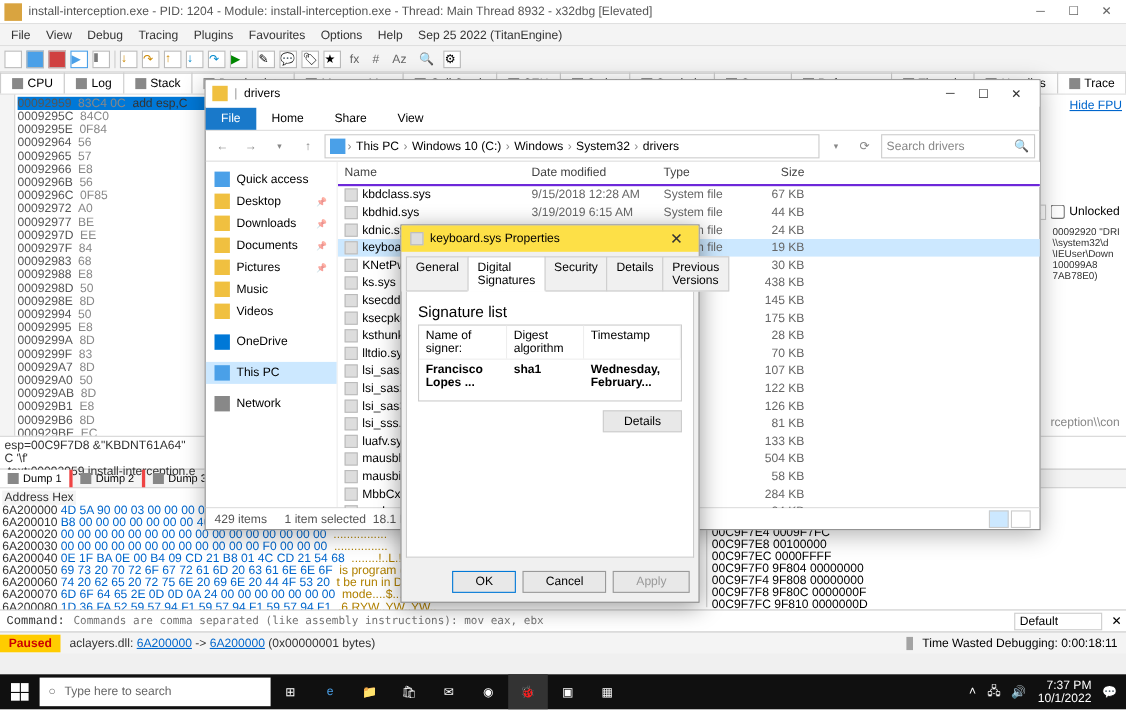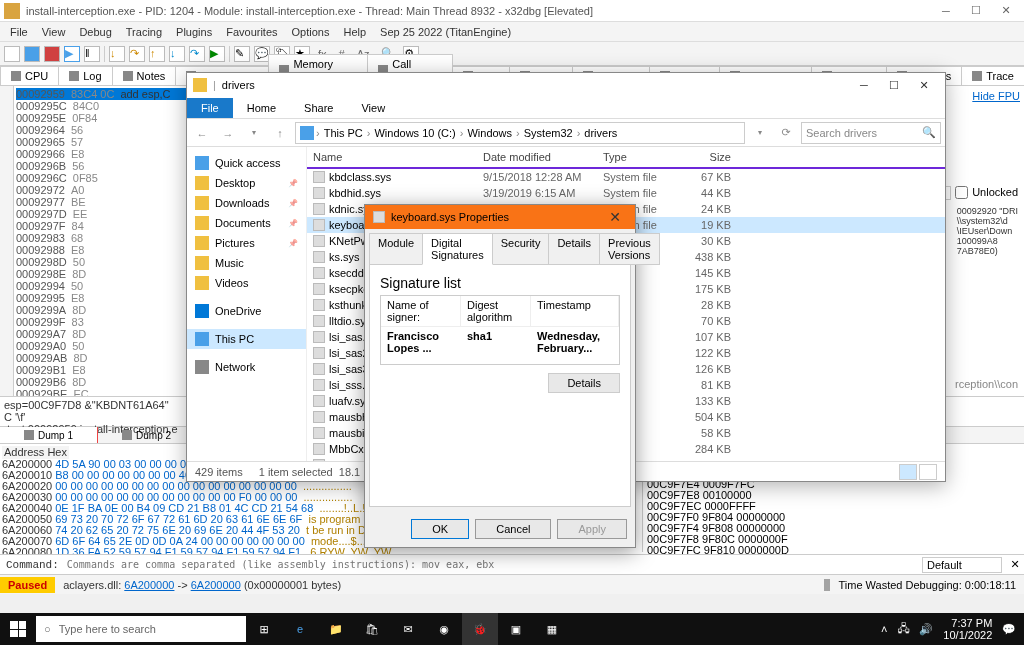--- a/index.html
+++ b/index.html
@@ -20,21 +20,21 @@
 .gutter{width:14px;background:#f4f4f4;border-right:1px solid #ccc;}
 .asm{flex:0 0 400px;font-family:Consolas,monospace;font-size:10px;background:#fff;overflow:hidden;line-height:12px;padding:2px;border-right:1px solid #ccc;}
 .asm .ln{display:flex;gap:6px;}
 .asm .addr{color:#555;}
 .asm .hex{color:#888;}
 .asm .dis{color:#333;}
 .asm .hl{background:#0078d7;color:#fff;}
 .rightpane{flex:1;background:#fff;font-family:Consolas,monospace;font-size:10px;padding:4px;position:relative;}
 .infopane{height:30px;background:#fff;border-top:1px solid #ccc;font-family:Consolas,monospace;font-size:10px;padding:2px 4px;color:#333;}
 .dumptabs{height:18px;background:#f4f4f4;display:flex;border-top:1px solid #ccc;border-bottom:1px solid #ccc;}
-.dumptab{padding:2px 24px;border-right:1px solid #ef4444;font-size:10px;display:flex;align-items:center;gap:4px;}
+.dumptab{padding:2px 7px;border-right:3px solid #ef4444;font-size:10px;display:flex;align-items:center;gap:4px;}
 .hexdump{height:110px;background:#fff;font-family:Consolas,monospace;font-size:10px;padding:2px;line-height:11px;overflow:hidden;display:flex;}
 .hexleft{flex:1;}
 .hexright{width:380px;border-left:1px solid #ccc;padding-left:4px;}
 .hexhdr{color:#333;background:#f4f4f4;display:inline-block;padding:1px 2px;}
 .hexln{white-space:pre;}
 .hexaddr{color:#333;}
 .hexbytes{color:#0066cc;}
 .hexascii{color:#b08000;}
 .cmdbar{height:20px;display:flex;align-items:center;border-top:1px solid #ccc;background:#fff;}
 .cmdbar .lbl{padding:0 6px;color:#333;font-family:Liberation Mono, monospace;}
@@ -92,21 +92,21 @@
 .explorer .erow .rd{width:120px;padding:0 6px;color:#666;}
 .explorer .erow .rt{width:80px;padding:0 6px;color:#666;}
 .explorer .erow .rs{width:60px;padding:0 6px;text-align:right;color:#666;}
 .ficon{width:12px;height:12px;background:#ddd;border:1px solid #bbb;}
 .explorer .estatus{height:20px;border-top:1px solid #ddd;display:flex;align-items:center;padding:0 8px;font-size:11px;color:#555;gap:16px;}
 .explorer .estatus .eview{margin-left:auto;display:flex;gap:2px;}
 .explorer .estatus .eview div{width:18px;height:16px;border:1px solid #ccc;}
 
 
 .propdlg{position:absolute;left:364px;top:204px;width:272px;height:344px;background:#f0f0f0;border:1px solid #888;box-shadow:0 4px 20px rgba(0,0,0,.4);display:flex;flex-direction:column;}
-.propdlg .phdr{height:24px;display:flex;align-items:center;padding:0 8px;background:#f97316;}
+.propdlg .phdr{height:24px;display:flex;align-items:center;padding:0 8px;background:#fde047;}
 .propdlg .phdr .ptitle{flex:1;font-size:11px;display:flex;align-items:center;gap:6px;}
 .propdlg .phdr .pclose{width:24px;text-align:center;font-size:14px;color:#333;}
 .propdlg .ptabs{display:flex;padding:4px 4px 0;background:#f0f0f0;}
 .propdlg .ptab{padding:3px 8px;font-size:11px;border:1px solid #ccc;background:#f0f0f0;margin-right:-1px;position:relative;}
 .propdlg .ptab.active{background:#fff;border-bottom:1px solid #fff;z-index:1;}
 .propdlg .pbody{flex:1;background:#fff;margin:0 4px 4px;border:1px solid #ccc;border-top:none;padding:10px;}
 .propdlg .siglabel{font-size:14px;margin-bottom:4px;}
 .propdlg .siglist{border:1px solid #ccc;height:70px;}
 .propdlg .sighdr{display:flex;border-bottom:1px solid #eee;font-size:10px;}
 .propdlg .sighdr div{padding:3px 6px;border-right:1px solid #eee;}
@@ -173,21 +173,21 @@
     <div class="tab" style="background: rgb(255, 255, 255);">
       <div class="tabicon"></div>
       <span>CPU</span>
     </div>
     <div class="tab">
       <div class="tabicon"></div>
       <span>Log</span>
     </div>
     <div class="tab">
       <div class="tabicon"></div>
-      <span>Notes</span>
+      <span>Stack</span>
     </div>
     <div class="tab">
       <div class="tabicon"></div>
       <span>Breakpoints</span>
     </div>
     <div class="tab">
       <div class="tabicon"></div>
       <span>Memory Map</span>
     </div>
     <div class="tab">
@@ -678,21 +678,21 @@
 
 <div class="propdlg">
   <div class="phdr">
     <div class="ptitle">
       <span style="width:12px;height:12px;background:#ddd;border:1px solid #bbb;display:inline-block"></span>
       <span>keyboard.sys Properties</span>
     </div>
     <div class="pclose">✕</div>
   </div>
   <div class="ptabs" id="ptabs">
-      <div class="ptab">Module</div>
+      <div class="ptab">General</div>
       <div class="ptab active">Digital Signatures</div>
       <div class="ptab">Security</div>
       <div class="ptab">Details</div>
       <div class="ptab">Previous Versions</div>
     </div>
   <div class="pbody">
     <div class="siglabel">Signature list</div>
     <div class="siglist">
       <div class="sighdr">
         <div class="sc1">Name of signer:</div>

